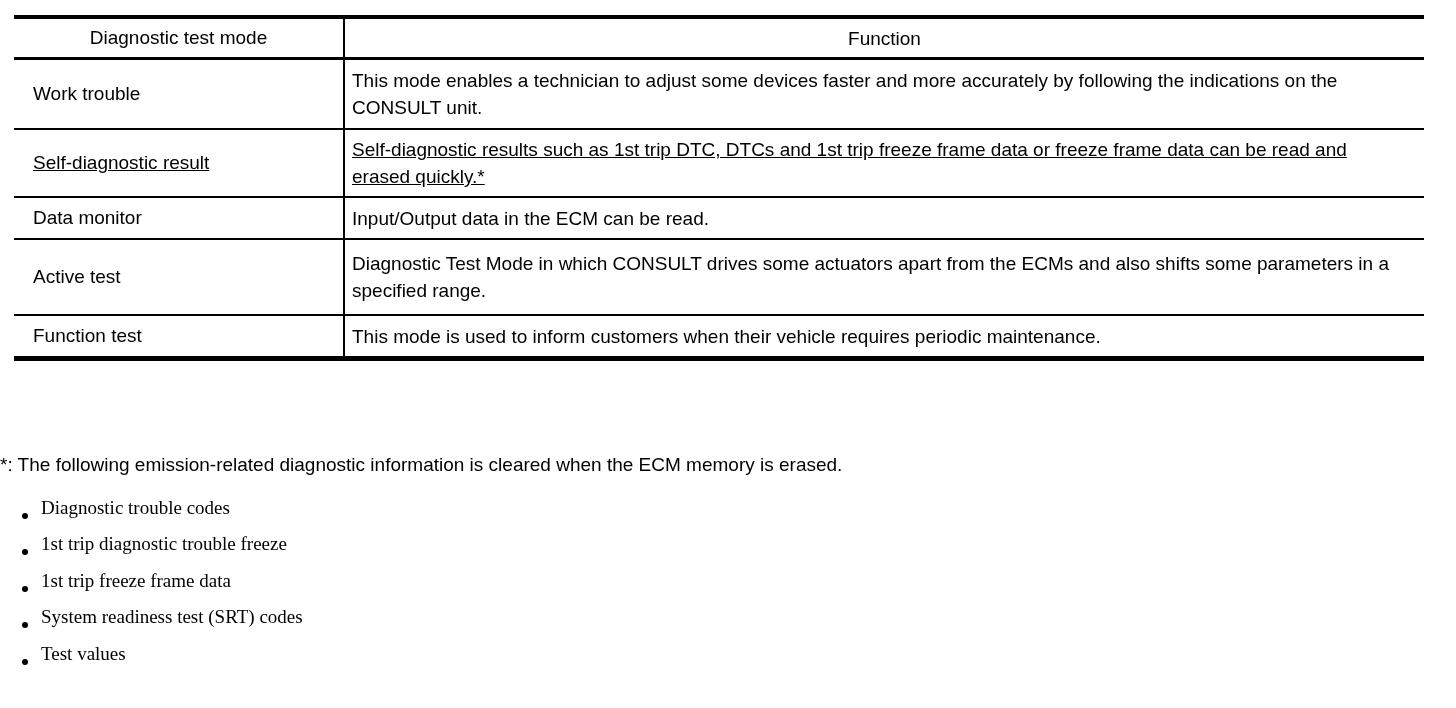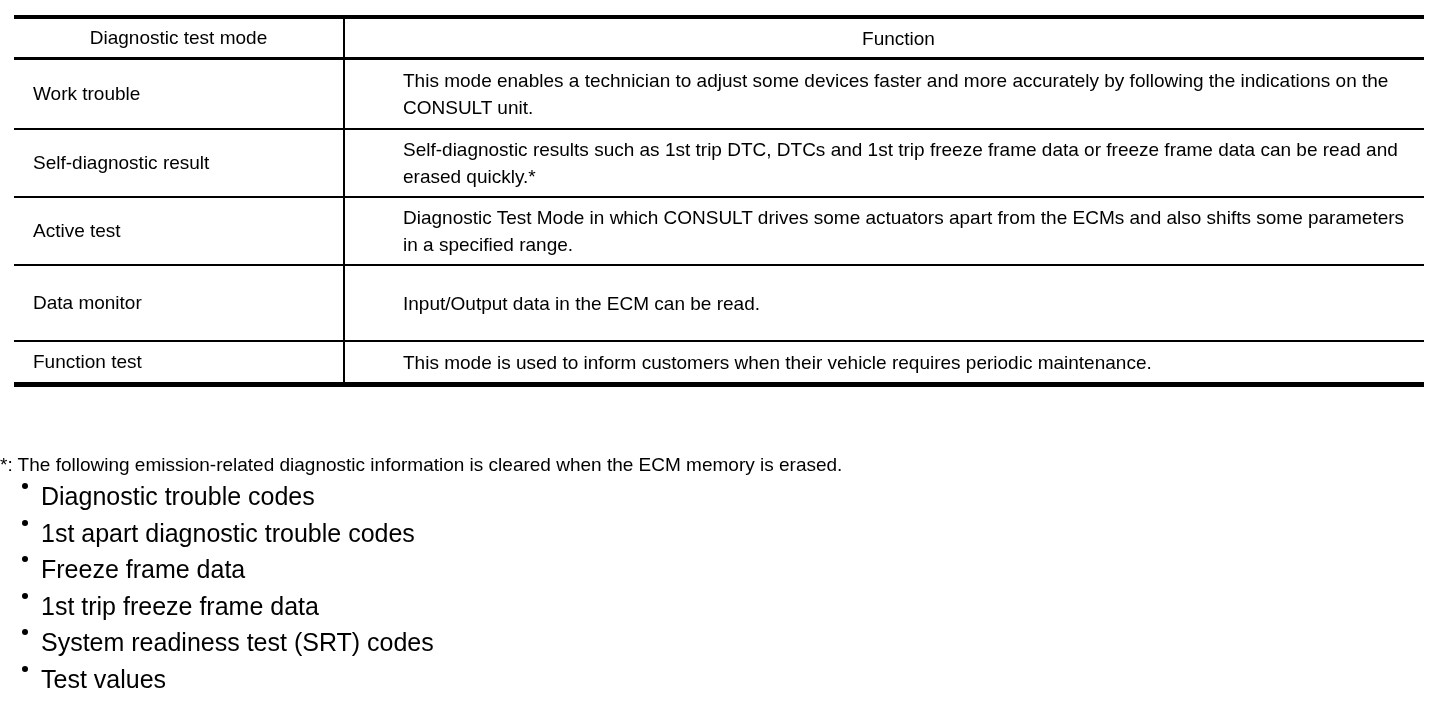--- a/index.html
+++ b/index.html
@@ -25,27 +25,26 @@
     left: 14px;
     top: 15px;
     width: 1410px;
     border-top: 4px solid #000;
     border-bottom: 5px solid #000;
     box-sizing: border-box;
   }
   .tr {
     display: flex;
     align-items: stretch;
-    gap: 28px;
   }
   .tr:not(:last-child) { border-bottom: 2px solid #000; }
   .tr.header { border-bottom: 3px solid #000; height: 38px; }
 
   .tr:nth-child(2) { min-height: 68px; }
-  .tr:nth-child(3) { min-height: 66px; }
+  .tr:nth-child(3) { min-height: 66px; text-decoration: underline; }
   .tr:nth-child(4) { min-height: 40px; }
   .tr:nth-child(5) { min-height: 74px; }
   .tr:nth-child(6) { min-height: 40px; }
   .tr:nth-child(7) { min-height: 42px; }
   .tr:nth-child(8) { min-height: 40px; }
 
   .c-mode {
     flex: 0 0 331px;
     width: 331px;
     box-sizing: border-box;
@@ -54,21 +53,21 @@
     align-items: center;
     padding: 4px 8px 4px 19px;
     font-size: 19px;
     line-height: 24px;
   }
   .c-func {
     flex: 1 1 auto;
     box-sizing: border-box;
     display: flex;
     align-items: center;
-    padding: 6px 14px 6px 30px;
+    padding: 6px 14px 6px 7px;
     font-size: 19px;
     line-height: 27px;
   }
   .tr.header .c-mode,
   .tr.header .c-func {
     justify-content: center;
     padding: 0;
     text-align: center;
   }
 
@@ -81,23 +80,24 @@
     line-height: 22px;
     white-space: nowrap;
   }
   .notes {
     position: absolute;
     left: 22px;
     top: 482px;
   }
   .note-item {
     display: flex;
-    align-items: flex-start;
+    align-items: flex-end;
     height: 36.5px;
-    font-size: 25px;
+    font-size: 19px;
+    font-family: Liberation Serif, serif;
   }
   .bullet {
     flex: 0 0 6px;
     width: 6px;
     height: 6px;
     background: #000;
     border-radius: 50%;
     margin-right: 13px;
     margin-top: 1px;
   }
@@ -121,30 +121,30 @@
     </div>
 
     <div class="tr">
       <div class="c-mode">Self-diagnostic result</div>
       <div class="c-func">
           <span>Self-diagnostic results such as 1st trip DTC, DTCs and 1st trip freeze frame data or freeze frame data can be read and erased quickly.*</span>
         </div>
     </div>
 
     <div class="tr">
-      <div class="c-mode">Active test</div>
+      <div class="c-mode">Data monitor</div>
       <div class="c-func">
-          <span>Diagnostic Test Mode in which CONSULT drives some actuators apart from the ECMs and also shifts some parameters in a specified range.</span>
+          <span>Input/Output data in the ECM can be read.</span>
         </div>
     </div>
 
     <div class="tr">
-      <div class="c-mode">Data monitor</div>
+      <div class="c-mode">Active test</div>
       <div class="c-func">
-          <span>Input/Output data in the ECM can be read.</span>
+          <span>Diagnostic Test Mode in which CONSULT drives some actuators apart from the ECMs and also shifts some parameters in a specified range.</span>
         </div>
     </div>
 
 
     <div class="tr">
       <div class="c-mode">Function test</div>
       <div class="c-func">
           <span>This mode is used to inform customers when their vehicle requires periodic maintenance.</span>
         </div>
     </div>
@@ -153,25 +153,21 @@
 
   <div class="footnote">*: The following emission-related diagnostic information is cleared when the ECM memory is erased.</div>
 
   <div class="notes">
     <div class="note-item">
       <span class="bullet"></span>
       <span>Diagnostic trouble codes</span>
     </div>
     <div class="note-item">
       <span class="bullet"></span>
-      <span>1st apart diagnostic trouble codes</span>
-    </div>
-    <div class="note-item">
-      <span class="bullet"></span>
-      <span>Freeze frame data</span>
+      <span>1st trip diagnostic trouble freeze</span>
     </div>
     <div class="note-item">
       <span class="bullet"></span>
       <span>1st trip freeze frame data</span>
     </div>
     <div class="note-item">
       <span class="bullet"></span>
       <span>System readiness test (SRT) codes</span>
     </div>
     <div class="note-item">

